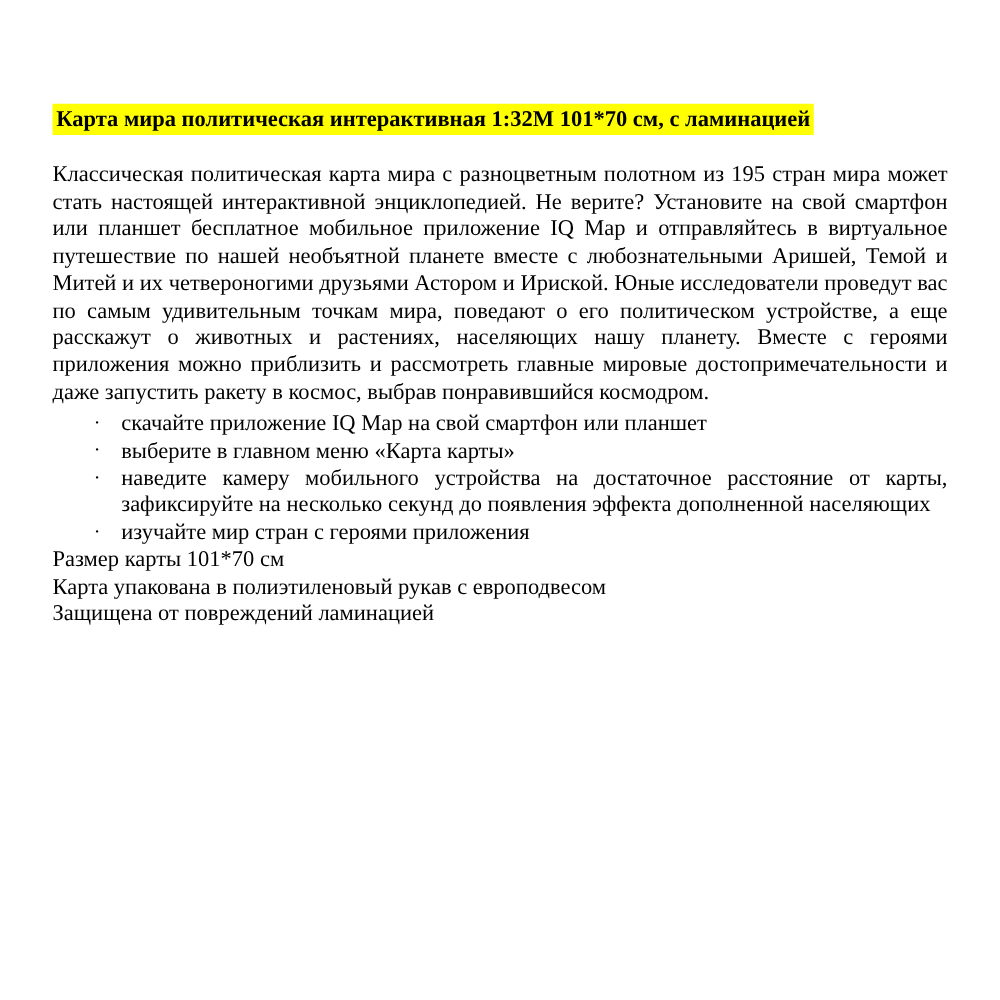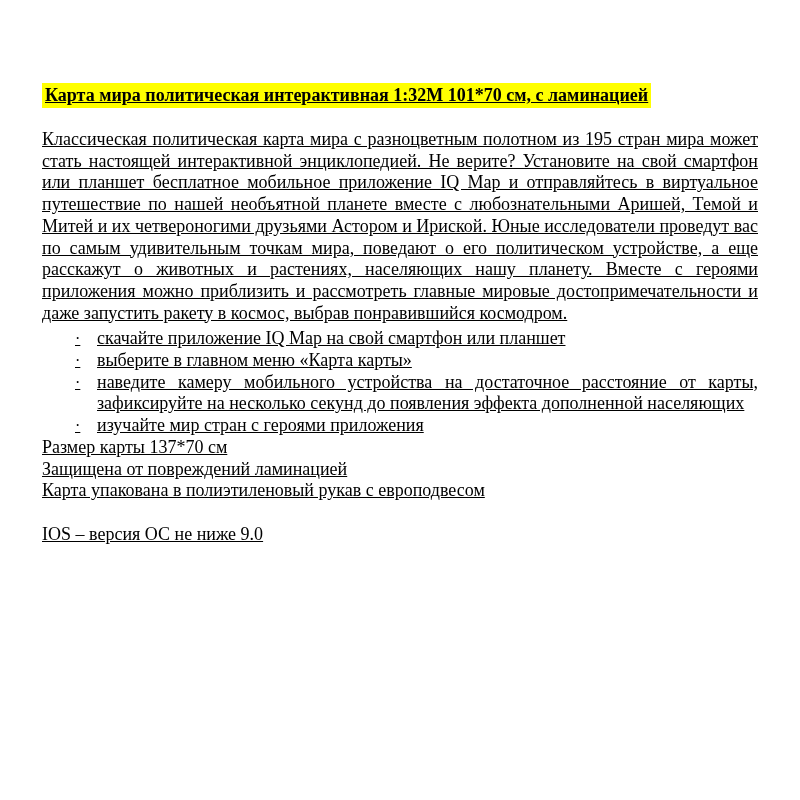--- a/index.html
+++ b/index.html
@@ -15,21 +15,20 @@
     overflow: hidden;
     font-family: "Liberation Serif", "DejaVu Serif", serif;
     color: #000000;
   }
   .content {
     box-sizing: border-box;
     width: 800px;
     padding: 82px 42px 0 42px;
     font-size: 18px;
     line-height: 21.7px;
-    text-decoration: underline;
   }
   .title {
     margin: 0 0 21px 0;
     font-size: 18px;
     font-weight: bold;
     line-height: 26px;
   }
   .highlight {
     background: #ffff00;
     padding: 2px 3px 3px 3px;
@@ -87,22 +86,21 @@
       <li class="bullet-item">
         <span class="bullet-marker">·</span>
         <span class="bullet-text">наведите камеру мобильного устройства на достаточное расстояние от карты, зафиксируйте на несколько секунд до появления эффекта дополненной населяющих</span>
       </li>
       <li class="bullet-item">
         <span class="bullet-marker">·</span>
         <span class="bullet-text">изучайте мир стран с героями приложения</span>
       </li>
     </ul>
 
-    <p class="line">Размер карты 137*70 см</p>
+    <p class="line">Размер карты 101*70 см</p>
+    <p class="line">Карта упакована в полиэтиленовый рукав с европодвесом</p>
     <p class="line">Защищена от повреждений ламинацией</p>
-    <p class="line">Карта упакована в полиэтиленовый рукав с европодвесом</p>
 
     <div class="spacer"></div>
 
-    <p class="line">IOS – версия ОС не ниже 9.0</p>
 
   </div>
 </div>
 
 </body></html>

